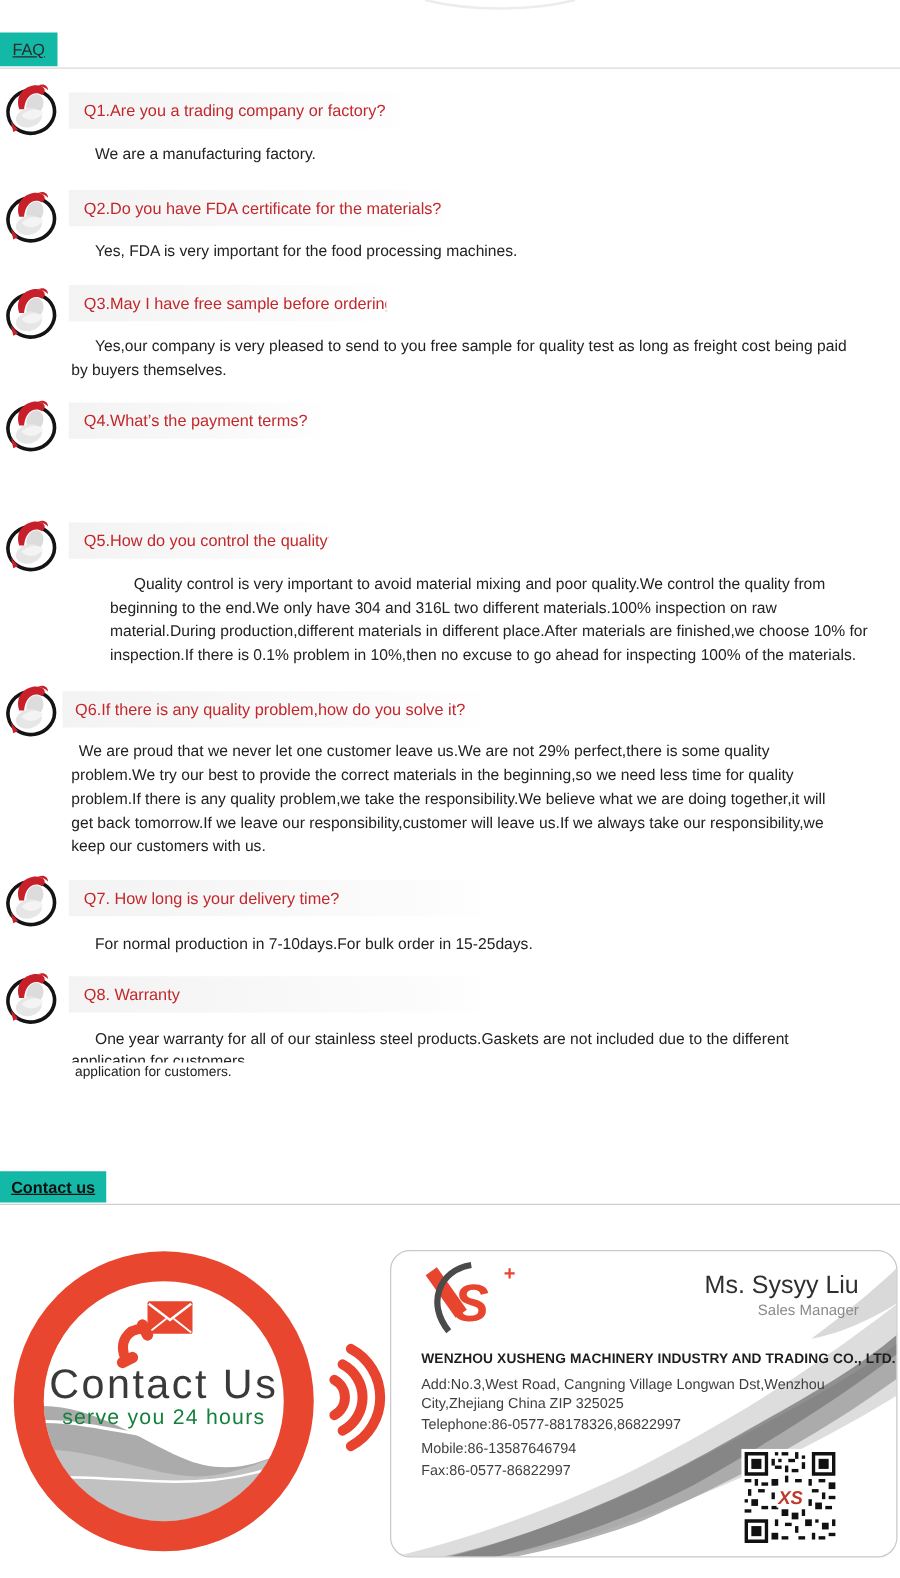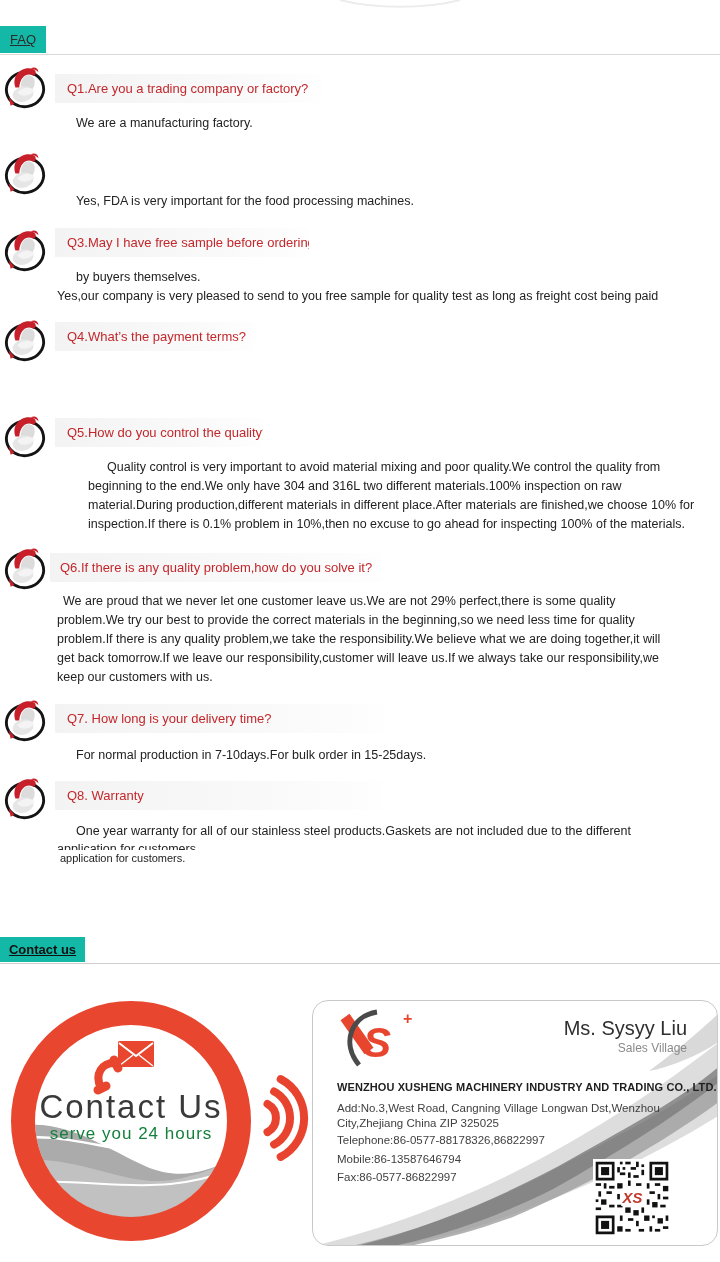--- a/index.html
+++ b/index.html
@@ -93,33 +93,36 @@
   <div class="qbar" style="top:74px;left:55px;width:266px;">
     <span>Q1.Are you a trading company or factory?</span>
   </div>
   <div class="ans" style="top:114px;">
     <div>We are a manufacturing factory.</div>
   </div>
 
   <svg class="licon" style="top:149px;">
       <use href="#logo-icon"></use>
     </svg>
+  <div class="qbar" style="top:152px;left:55px;width:301px;">
+    <span>Q2.Do you have FDA certificate for the materials?</span>
+  </div>
   <div class="ans" style="top:192px;">
     <div>Yes, FDA is very important for the food processing machines.</div>
   </div>
 
   <svg class="licon" style="top:226px;">
       <use href="#logo-icon"></use>
     </svg>
   <div class="qbar" style="top:228px;left:55px;width:254px;">
     <span>Q3.May I have free sample before ordering?</span>
   </div>
   <div class="ans" style="top:268px;">
+    <div>Yes,our company is very pleased to send to you free sample for quality test as long as freight cost being paid</div>
     <div>by buyers themselves.</div>
-    <div>Yes,our company is very pleased to send to you free sample for quality test as long as freight cost being paid</div>
   </div>
 
   <svg class="licon" style="top:316px;">
       <use href="#logo-icon"></use>
     </svg>
   <div class="qbar" style="top:322px;left:55px;width:200px;">
     <span>Q4.What’s the payment terms?</span>
   </div>
 
   <svg class="licon" style="top:412px;">
@@ -224,21 +227,21 @@
 
     <svg id="xs-logo" viewBox="0 0 82 62">
       <path d="M8,8 L32,42" stroke="#e8452e" stroke-width="11"></path>
       <path d="M40,3 C14,7 4,34 22,56" stroke="#4a4a4a" stroke-width="5" fill="none"></path>
       <text x="26" y="48" font-family="Liberation Sans, sans-serif" font-size="42" font-weight="bold" font-style="italic" fill="#e8452e">S</text>
       <text x="66" y="15" font-family="Liberation Sans, sans-serif" font-size="16" font-weight="bold" fill="#e8452e">+</text>
     </svg>
 
     <div class="person">
       <div class="person-name">Ms. Sysyy Liu</div>
-      <div class="person-role">Sales Village</div>
+      <div class="person-role">Sales Manager</div>
     </div>
 
     <div class="company">WENZHOU XUSHENG MACHINERY INDUSTRY AND TRADING CO., LTD.</div>
 
     <div class="addr">
       <div>Add:No.3,West Road, Cangning Village Longwan Dst,Wenzhou</div>
       <div>City,Zhejiang China ZIP 325025</div>
     </div>
 
     <div class="tel-line" style="top:133px;">Telephone:86-0577-88178326,86822997</div>

